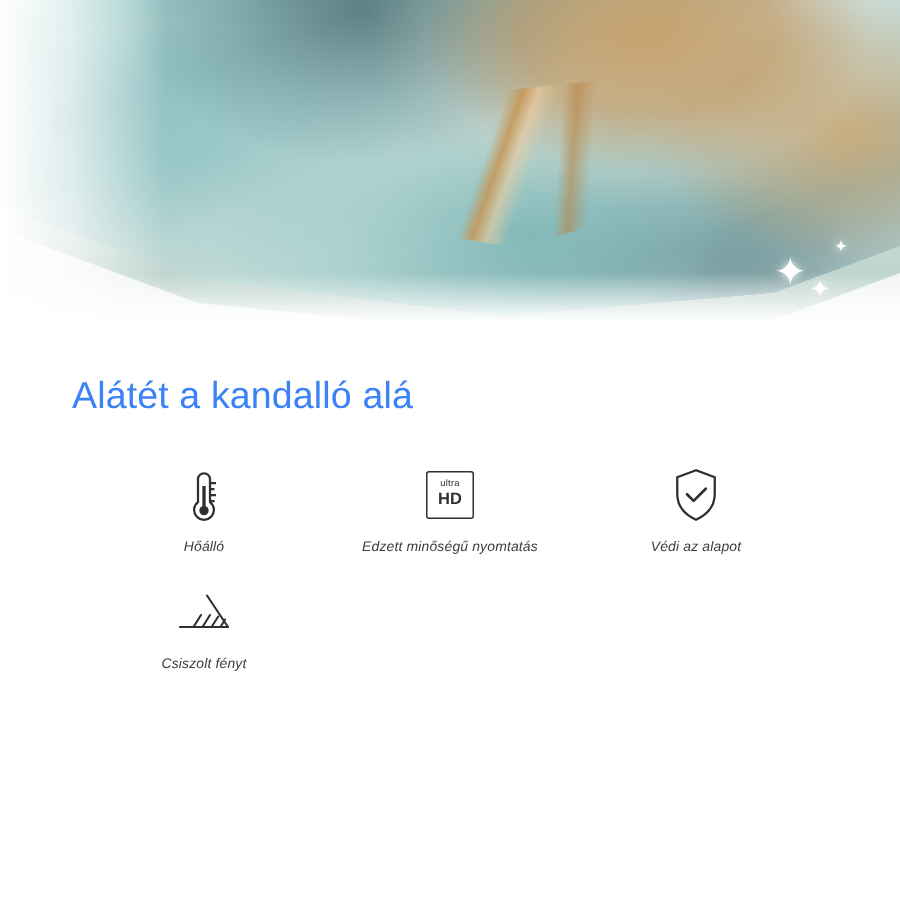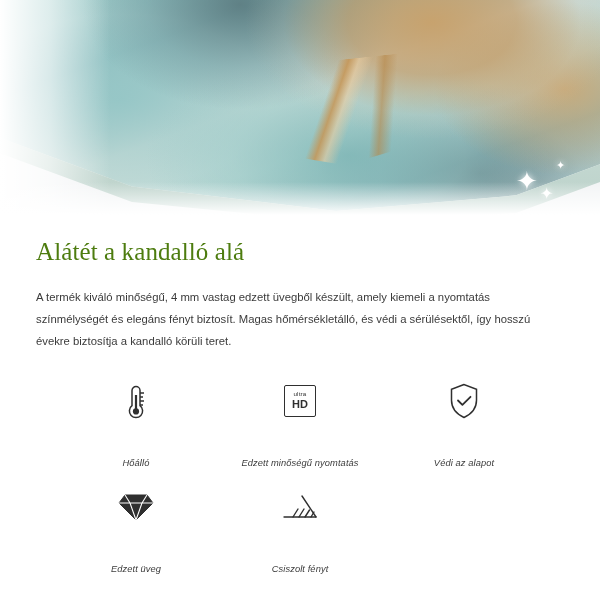--- a/index.html
+++ b/index.html
@@ -92,26 +92,26 @@
   }
   .sparkle.s1 { left: 516px; top: 168px; font-size: 26px; }
   .sparkle.s2 { left: 540px; top: 186px; font-size: 16px; }
   .sparkle.s3 { left: 556px; top: 160px; font-size: 11px; }
 
   
   .content {
     padding: 14px 36px 0 36px;
   }
   .headline {
-    font-family: Liberation Serif, serif;
+    font-family: Liberation Sans, sans-serif;
     font-size: 25px;
     line-height: 1.30;
-    color: #4d7c0f;
+    color: #3b82f6;
     font-weight: 400;
-    margin: 0;
+    margin: 12px;
     letter-spacing: 0.1px;
   }
   .headline .line2 {
     display: block;
   }
   .body-text {
     margin: 17px 0 0 0;
     font-size: 11.3px;
     line-height: 1.95;
     color: #3a3a3a;
@@ -124,21 +124,20 @@
     display: grid;
     grid-template-columns: repeat(3, 1fr);
     row-gap: 16px;
     padding: 0 18px;
   }
   .feature {
     display: flex;
     flex-direction: column;
     align-items: center;
     justify-content: flex-start;
-    gap: 28px;
   }
   .feature-icon {
     height: 46px;
     display: flex;
     align-items: center;
     justify-content: center;
     color: #2f2f2f;
   }
   .feature-label {
     margin-top: 6px;
@@ -187,21 +186,20 @@
     <span class="sparkle s1">✦</span>
     <span class="sparkle s2">✦</span>
     <span class="sparkle s3">✦</span>
   </div>
 
   <div class="content">
     <h1 class="headline">
       <span>Alátét a kandalló alá</span>
     </h1>
 
-    <p class="body-text">A termék kiváló minőségű, 4 mm vastag edzett üvegből készült, amely kiemeli a nyomtatás színmélységét és elegáns fényt biztosít. Magas hőmérsékletálló, és védi a sérülésektől, így hosszú évekre biztosítja a kandalló körüli teret.</p>
 
     <div class="features">
 
       <div class="feature">
         <div class="feature-icon">
           <svg width="26" height="40" viewBox="0 0 26 40" fill="none" stroke="#2f2f2f" stroke-width="1.5">
             <path d="M13 5.5a4 4 0 0 0-4 4v15.2a6.6 6.6 0 1 0 8 0V9.5a4 4 0 0 0-4-4z"></path>
             <circle cx="13" cy="30.4" r="3.1" fill="#2f2f2f" stroke="none"></circle>
             <rect x="11.9" y="14" width="2.2" height="14" fill="#2f2f2f" stroke="none"></rect>
             <path d="M17 12h4M17 16h3M17 20h4M17 24h3"></path>
@@ -223,29 +221,20 @@
       <div class="feature">
         <div class="feature-icon">
           <svg width="34" height="40" viewBox="0 0 34 40" fill="none" stroke="#2f2f2f" stroke-width="1.5">
             <path d="M17 3.5 4.5 8.2v11.1c0 8.1 5.4 13.9 12.5 17.2 7.1-3.3 12.5-9.1 12.5-17.2V8.2L17 3.5z"></path>
             <path d="M11 19.5l4.4 4.4L23.5 15.8" stroke-width="1.8" stroke-linecap="round" stroke-linejoin="round"></path>
           </svg>
         </div>
         <div class="feature-label">Védi az alapot</div>
       </div>
 
-      <div class="feature">
-        <div class="feature-icon">
-          <svg width="38" height="34" viewBox="0 0 38 34" fill="#2f2f2f" stroke="#2f2f2f" stroke-width="1" stroke-linejoin="round">
-            <path d="M8 5h22l6 8-17 17L2 13 8 5z"></path>
-            <path d="M2 13h34M8 5l5 8-6 0M30 5l-5 8 6 0M13 13l6 17 6-17" fill="none" stroke="#ffffff" stroke-width="1.1"></path>
-          </svg>
-        </div>
-        <div class="feature-label">Edzett üveg</div>
-      </div>
 
       <div class="feature">
         <div class="feature-icon">
           <svg width="40" height="32" viewBox="0 0 40 32" fill="none" stroke="#2f2f2f" stroke-width="1.4" stroke-linecap="round">
             <path d="M4 26h32"></path>
             <path d="M36 26 22 5"></path>
             <path d="M13 26l5-8M19 26l5-8M25 26l4.5-7M31 26l3-5"></path>
           </svg>
         </div>
         <div class="feature-label">Csiszolt fényt</div>

